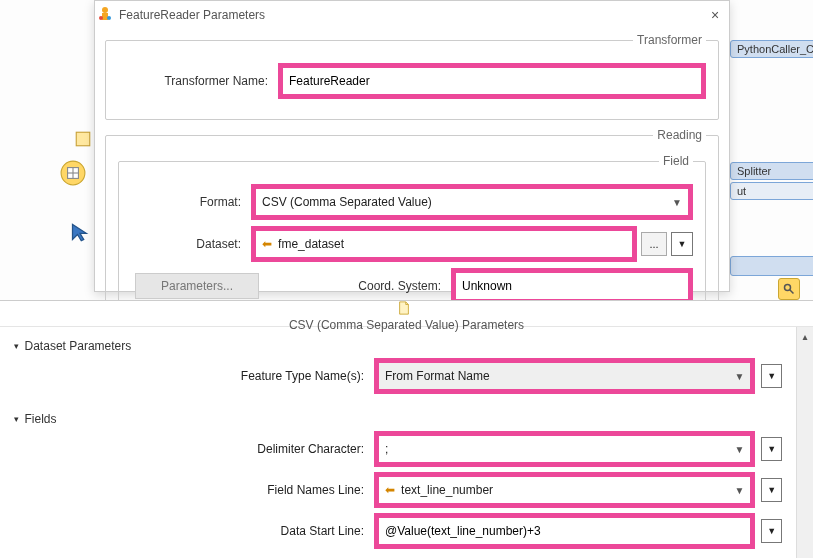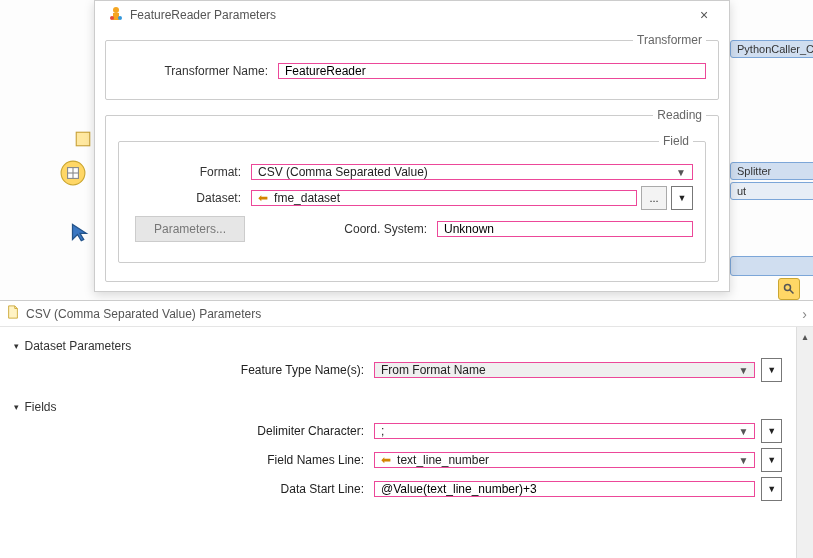--- a/index.html
+++ b/index.html
@@ -39,21 +39,21 @@
     width: 636px;
     height: 292px;
     background: #fff;
     border: 1px solid #ccc;
     box-shadow: 0 3px 10px rgba(0,0,0,0.15);
   }
   .titlebar {
     height: 28px;
     display: flex;
     align-items: center;
-    padding: 0 13px;
+    padding: 0 2px;
     font-size: 12px;
     color: #555;
     justify-content: flex-end;
   }
   .titlebar .title-icon { margin-right: 6px; }
   .titlebar .title-text { flex: 1; }
   .titlebar .close { width: 24px; text-align: center; font-size: 14px; color: #555; cursor: pointer; }
 
   fieldset {
     border: 1px solid #ccc;
@@ -76,22 +76,22 @@
     padding-right: 10px;
     color: #333;
   }
   .form-row .field {
     flex: 1;
     display: flex;
     align-items: center;
     gap: 4px;
   }
   input[type=text], .select-box, .combo {
-    height: 16px;
-    border: 1px solid #ec4899;
+    height: 36px;
+    border: 5px solid #ec4899;
     padding: 0 6px;
     font-size: 12px;
     background: #fff;
     width: 100%;
     display: flex;
     align-items: center;
   }
   .select-box { justify-content: space-between; cursor: pointer; }
   .select-box .caret, .combo .caret { color: #555; font-size: 10px; }
   .combo { display: flex; align-items: center; gap: 6px; }
@@ -104,21 +104,21 @@
     font-size: 11px;
   }
   .caret-btn {
     width: 22px; height: 24px;
     border: 1px solid #777; background: #fff;
     display: inline-flex; align-items: center; justify-content: center;
     cursor: pointer;
     font-size: 9px;
   }
   .params-btn {
-    width: 110px; height: 26px;
+    width: 124px; height: 26px;
     background: #e6e6e6;
     border: 1px solid #ccc;
     color: #777;
     cursor: pointer;
     font-size: 12px;
   }
 
   
   .lower-dialog {
     position: absolute;
@@ -128,20 +128,21 @@
     background: #fff;
     border-top: 1px solid #ccc;
   }
   .lower-titlebar {
     height: 26px;
     display: flex; align-items: center;
     padding: 0 6px;
     color: #555;
     border-bottom: 1px solid #e5e5e5;
     font-size: 12px;
+    flex-direction: column;
   }
   .lower-titlebar .close-r { margin-left: auto; font-size: 14px; cursor: pointer; color:#888; }
   .lower-body {
     display: flex;
     height: calc(100% - 26px);
   }
   .lower-content {
     flex: 1;
     padding: 6px 14px;
     overflow: hidden;

